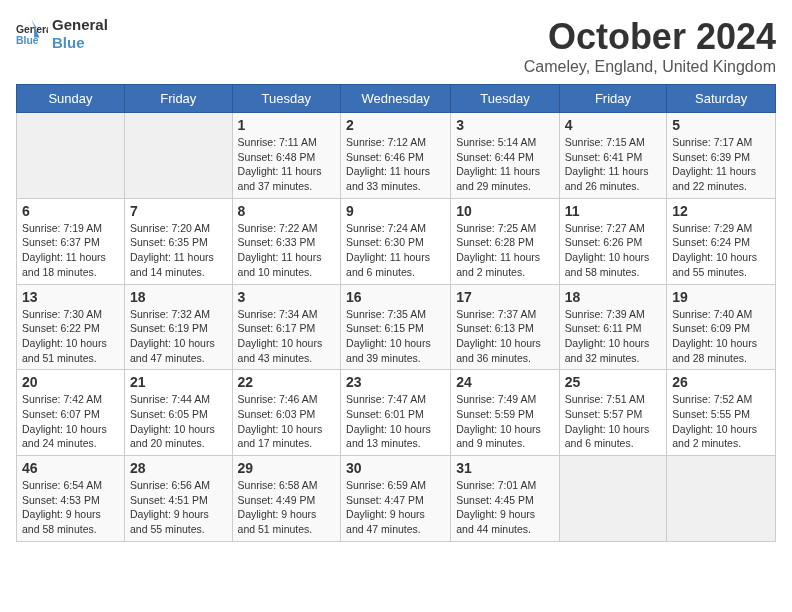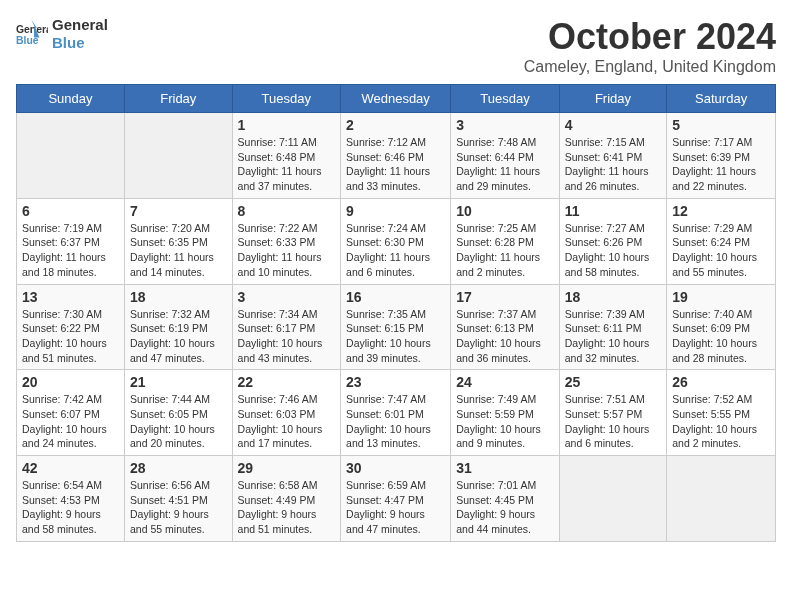--- a/index.html
+++ b/index.html
@@ -123,21 +123,21 @@
 Daylight: 11 hours and 37 minutes.</div>
         </td>
         <td>
           <span class="day-number">2</span>
           <div class="cell-info">Sunrise: 7:12 AM
 Sunset: 6:46 PM
 Daylight: 11 hours and 33 minutes.</div>
         </td>
         <td>
           <span class="day-number">3</span>
-          <div class="cell-info">Sunrise: 7:48 AM
+          <div class="cell-info">Sunrise: 5:14 AM
 Sunset: 6:44 PM
 Daylight: 11 hours and 29 minutes.</div>
         </td>
         <td>
           <span class="day-number">4</span>
           <div class="cell-info">Sunrise: 7:15 AM
 Sunset: 6:41 PM
 Daylight: 11 hours and 26 minutes.</div>
         </td>
         <td>
@@ -274,21 +274,21 @@
         </td>
         <td>
           <span class="day-number">26</span>
           <div class="cell-info">Sunrise: 7:52 AM
 Sunset: 5:55 PM
 Daylight: 10 hours and 2 minutes.</div>
         </td>
       </tr>
       <tr>
         <td>
-          <span class="day-number">42</span>
+          <span class="day-number">46</span>
           <div class="cell-info">Sunrise: 6:54 AM
 Sunset: 4:53 PM
 Daylight: 9 hours and 58 minutes.</div>
         </td>
         <td>
           <span class="day-number">28</span>
           <div class="cell-info">Sunrise: 6:56 AM
 Sunset: 4:51 PM
 Daylight: 9 hours and 55 minutes.</div>
         </td>

